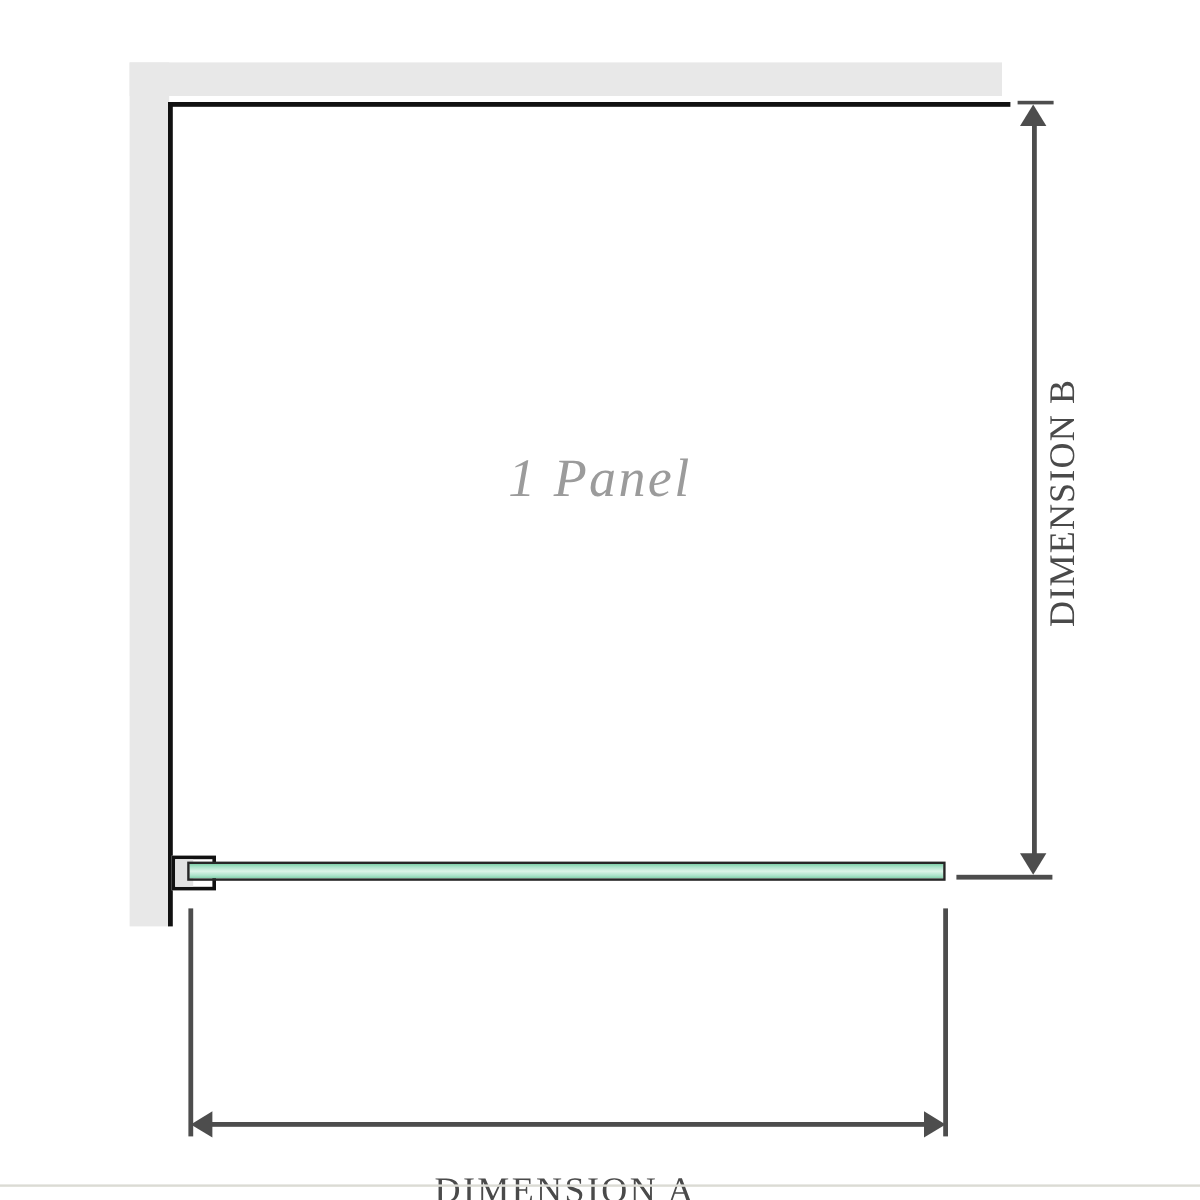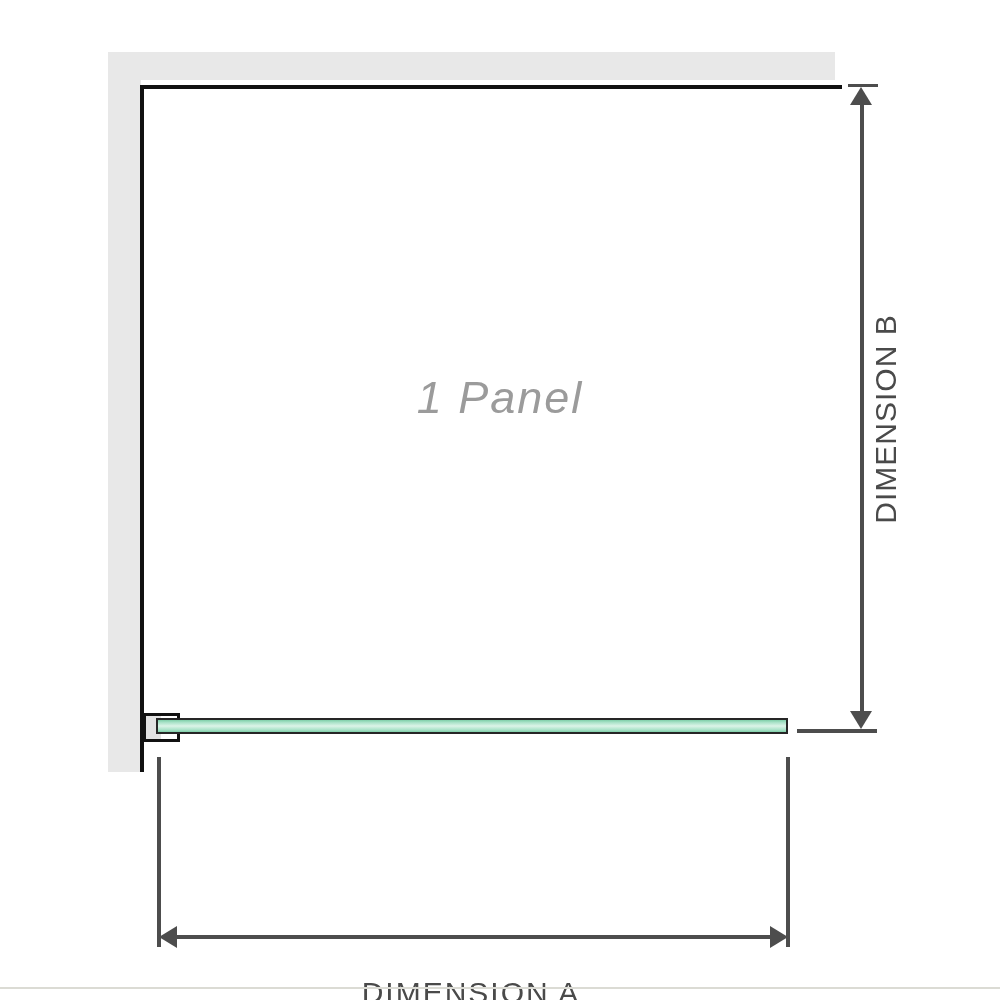--- a/index.html
+++ b/index.html
@@ -15,21 +15,21 @@
     --bracket-fill:#ffffff;
     --bracket-inner:#e2e2e2;
     --baseline:#dbdbd4;
   }
   html,body{margin:0;padding:0;background:#ffffff;}
   .stage{
     position:relative;
     width:1000px;height:1000px;
     background:#ffffff;
     overflow:hidden;
-    font-family:Liberation Sans, sans-serif;
+    font-family:Liberation Serif, serif;
   }
   .abs{position:absolute;}
 
   
   .wall-top{left:108px;top:52px;width:727px;height:28px;background:var(--wall);}
   .wall-left{left:108px;top:52px;width:33px;height:720px;background:var(--wall);}
 
   
   .outline-top{left:140px;top:85px;width:702px;height:4px;background:var(--panel-outline);}
   .outline-left{left:140px;top:85px;width:4px;height:687px;background:var(--panel-outline);}

